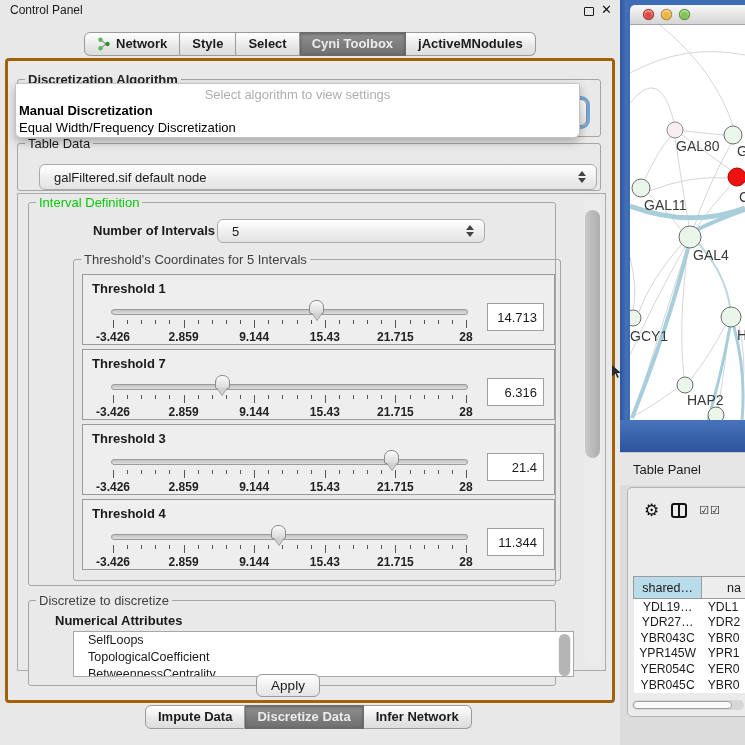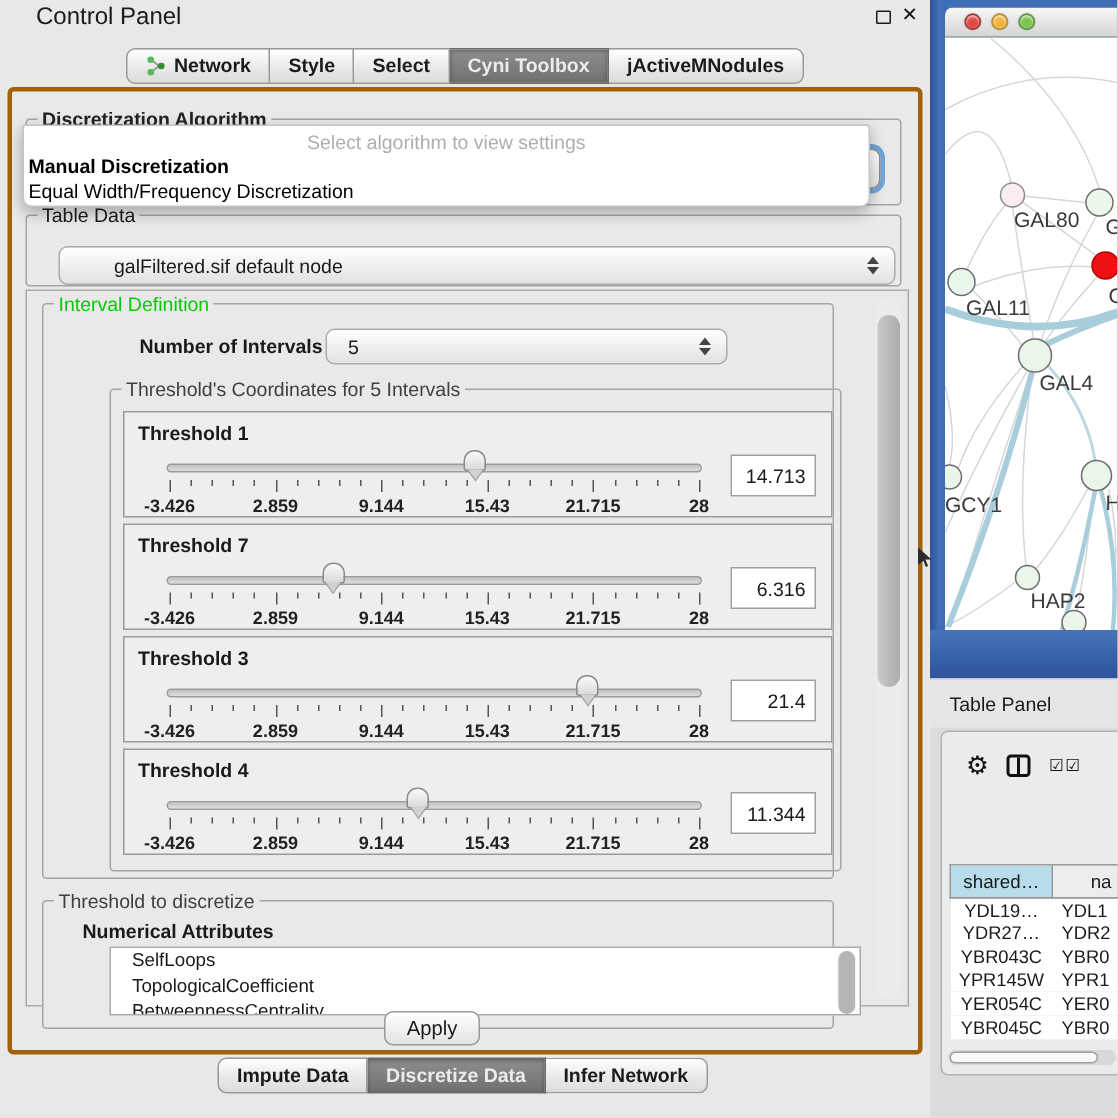--- a/index.html
+++ b/index.html
@@ -2,21 +2,21 @@
 <html><head>
 <meta charset="utf-8">
 <style>
   * { margin:0; padding:0; box-sizing:border-box; }
   html,body { width:745px; height:745px; overflow:hidden; }
   body { font-family:"Liberation Sans","DejaVu Sans",sans-serif; background:#dcdcdc; position:relative; font-size:13px; color:#1a1a1a; }
 
   
   .control-panel { position:absolute; left:0; top:0; width:620px; height:745px; background:#e8e8e8; }
   .cp-titlebar { position:absolute; left:0; top:0; width:620px; height:22px; }
-  .cp-title { position:absolute; left:24px; top:3px; font-size:16px; color:#1a1a1a; }
+  .cp-title { position:absolute; left:10px; top:3px; font-size:12px; color:#1a1a1a; }
   .float-box { position:absolute; left:584px; top:7px; width:10px; height:9px; border:1.5px solid #1a1a1a; border-radius:1px; }
   .close-x { position:absolute; left:601px; top:2px; font-size:13px; font-weight:bold; color:#111; }
 
   
   .tabstrip { position:absolute; display:flex; }
   .tab { height:24px; line-height:22px; padding:0 12px; border:1px solid #9a9a9a; border-left:none;
          background:linear-gradient(#ffffff,#e9e9e9 55%,#dcdcdc); font-weight:600; font-size:13px; color:#1b1b1b;
          display:flex; align-items:center; gap:5px; white-space:nowrap; }
   .tab:first-child { border-left:1px solid #9a9a9a; border-radius:6px 0 0 6px; }
   .tab:last-child { border-radius:0 6px 6px 0; }
@@ -45,21 +45,21 @@
 
   
   .tabledata-group { left:9px; top:82px; width:584px; height:48px; }
   .combo { position:absolute; border:1px solid #ababab; border-radius:6px; background:linear-gradient(#ffffff,#ededed 60%,#e2e2e2);
            display:flex; align-items:center; font-size:13px; }
   .combo .combo-text { padding-left:14px; flex:1; }
   .spinner { width:16px; display:flex; flex-direction:column; align-items:center; gap:2px; margin-right:6px; }
   .spinner i { width:0; height:0; border-left:4px solid transparent; border-right:4px solid transparent; }
   .spinner .up { border-bottom:5px solid #444; }
   .spinner .down { border-top:5px solid #444; }
-  .td-combo { left:21px; top:20px; width:558px; height:26px;padding-left:22px; }
+  .td-combo { left:21px; top:20px; width:558px; height:26px; }
 
   
   .scrollport { position:absolute; left:9px; top:132px; width:589px; height:478px; border:1px solid #ababab; background:#e9e9e9; }
   .v-scrollbar { position:absolute; right:4px; top:4px; width:17px; height:468px; background:#ececec; border-radius:8px; }
   .v-thumb { position:absolute; left:1px; top:12px; width:15px; height:248px; background:linear-gradient(90deg,#c9c9c9,#adadad); border-radius:8px; }
 
   .interval-group { left:10px; top:8px; width:528px; height:384px; background:#e9e9e9; }
   .green-title { color:#08c908; }
   .blue-title { color:#404040; }
   .noi-label { position:absolute; left:64px; top:20px; font-weight:bold; }
@@ -359,21 +359,21 @@
                 <span class="tick-label" style="left: 211.8px;">15.43</span>
                 <span class="tick-label" style="left: 282.4px;">21.715</span>
                 <span class="tick-label" style="left: 353px;">28</span>
               </div>
             <div class="thr-value">11.344</div>
           </div>
         </div>
       </div>
 
       <div class="group attr-group">
-        <span class="group-title blue-title">Threshold to discretize</span>
+        <span class="group-title blue-title">Discretize to discretize</span>
         <span class="attr-sub">Numerical Attributes</span>
         <div class="attr-list">
           <div class="attr-item">SelfLoops</div>
           <div class="attr-item">TopologicalCoefficient</div>
           <div class="attr-item">BetweennessCentrality</div>
           <div class="list-scrollbar">
               <div class="list-thumb"></div>
             </div>
         </div>
       </div>

